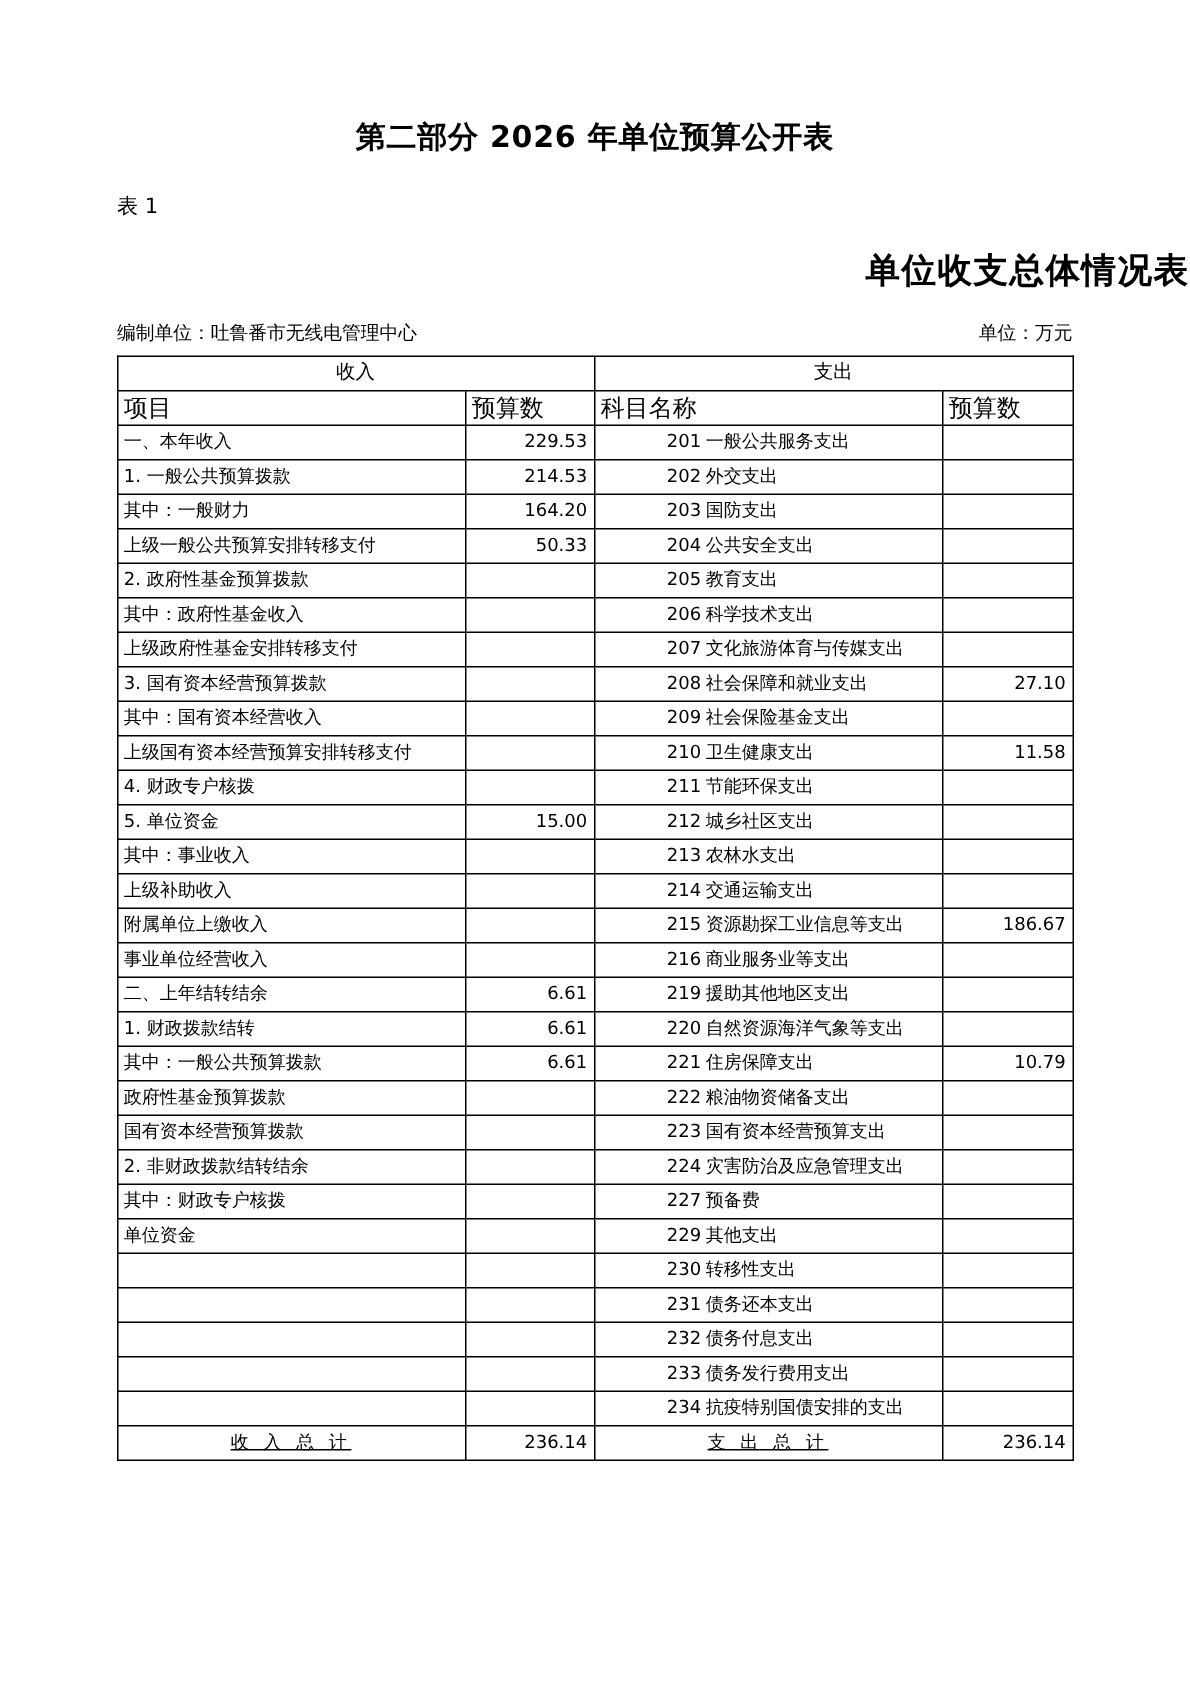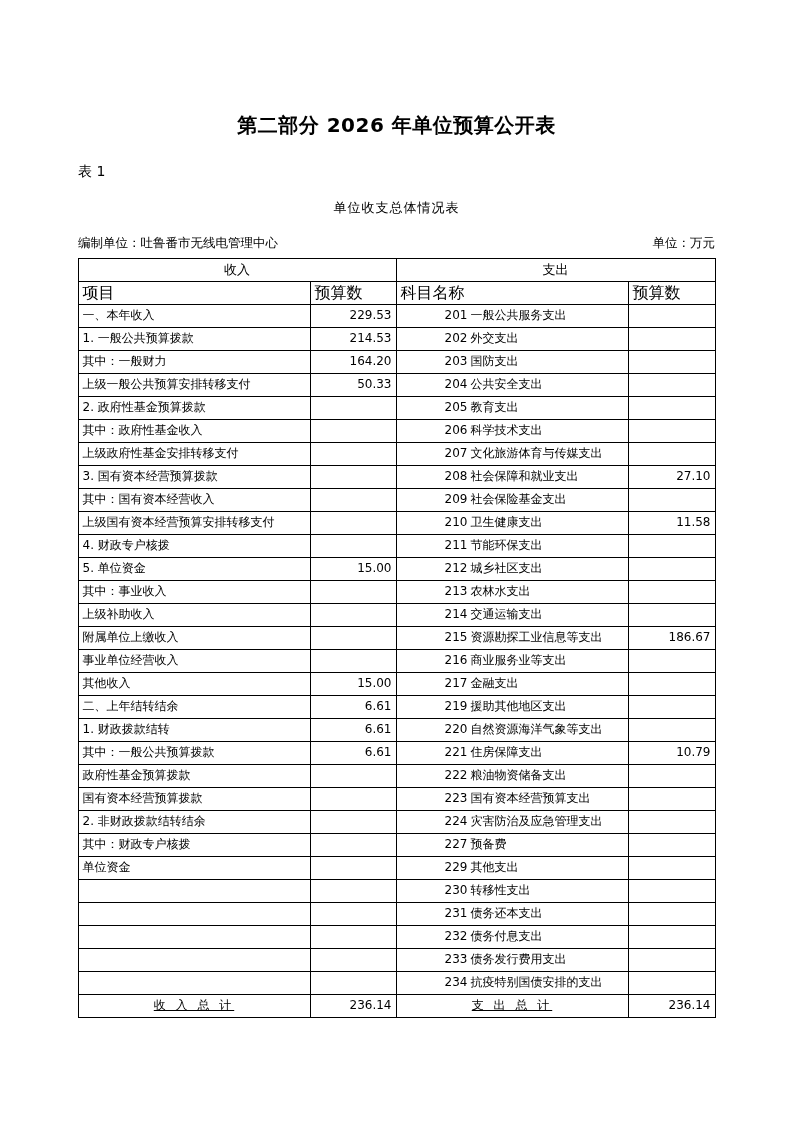--- a/index.html
+++ b/index.html
@@ -19,32 +19,32 @@
     width: 793px;
     height: 1122px;
     box-sizing: border-box;
     padding: 0;
     position: relative;
   }
   .doc-title {
     text-align: center;
     font-size: 20px;
     font-weight: bold;
-    margin-top: 112px;
+    margin-top: 78px;
     letter-spacing: 0.5px;
   }
   .table-label {
     margin-top: 24px;
     margin-left: 78px;
     font-size: 14px;
   }
   .table-title {
-    text-align: center;
-    font-size: 13px;
-    font-weight: normal;
+    text-align: right;
+    font-size: 23px;
+    font-weight: bold;
     margin-top: 18px;
     letter-spacing: 1px;
   }
   .meta-row {
     margin-top: 18px;
     margin-left: 78px;
     margin-right: 78px;
     display: flex;
     justify-content: space-between;
     font-size: 12.5px;
@@ -226,26 +226,20 @@
           <td><span class="code">215</span><span>资源勘探工业信息等支出</span></td>
           <td class="num">186.67</td>
         </tr>
         <tr>
           <td class="ind2">事业单位经营收入</td>
           <td class="num"></td>
           <td><span class="code">216</span><span>商业服务业等支出</span></td>
           <td class="num"></td>
         </tr>
         <tr>
-          <td class="ind2">其他收入</td>
-          <td class="num">15.00</td>
-          <td><span class="code">217</span><span>金融支出</span></td>
-          <td class="num"></td>
-        </tr>
-        <tr>
           <td class="ind0 bold">二、上年结转结余</td>
           <td class="num bold">6.61</td>
           <td><span class="code">219</span><span>援助其他地区支出</span></td>
           <td class="num"></td>
         </tr>
         <tr>
           <td class="ind0 bold">1. 财政拨款结转</td>
           <td class="num bold">6.61</td>
           <td><span class="code">220</span><span>自然资源海洋气象等支出</span></td>
           <td class="num"></td>

